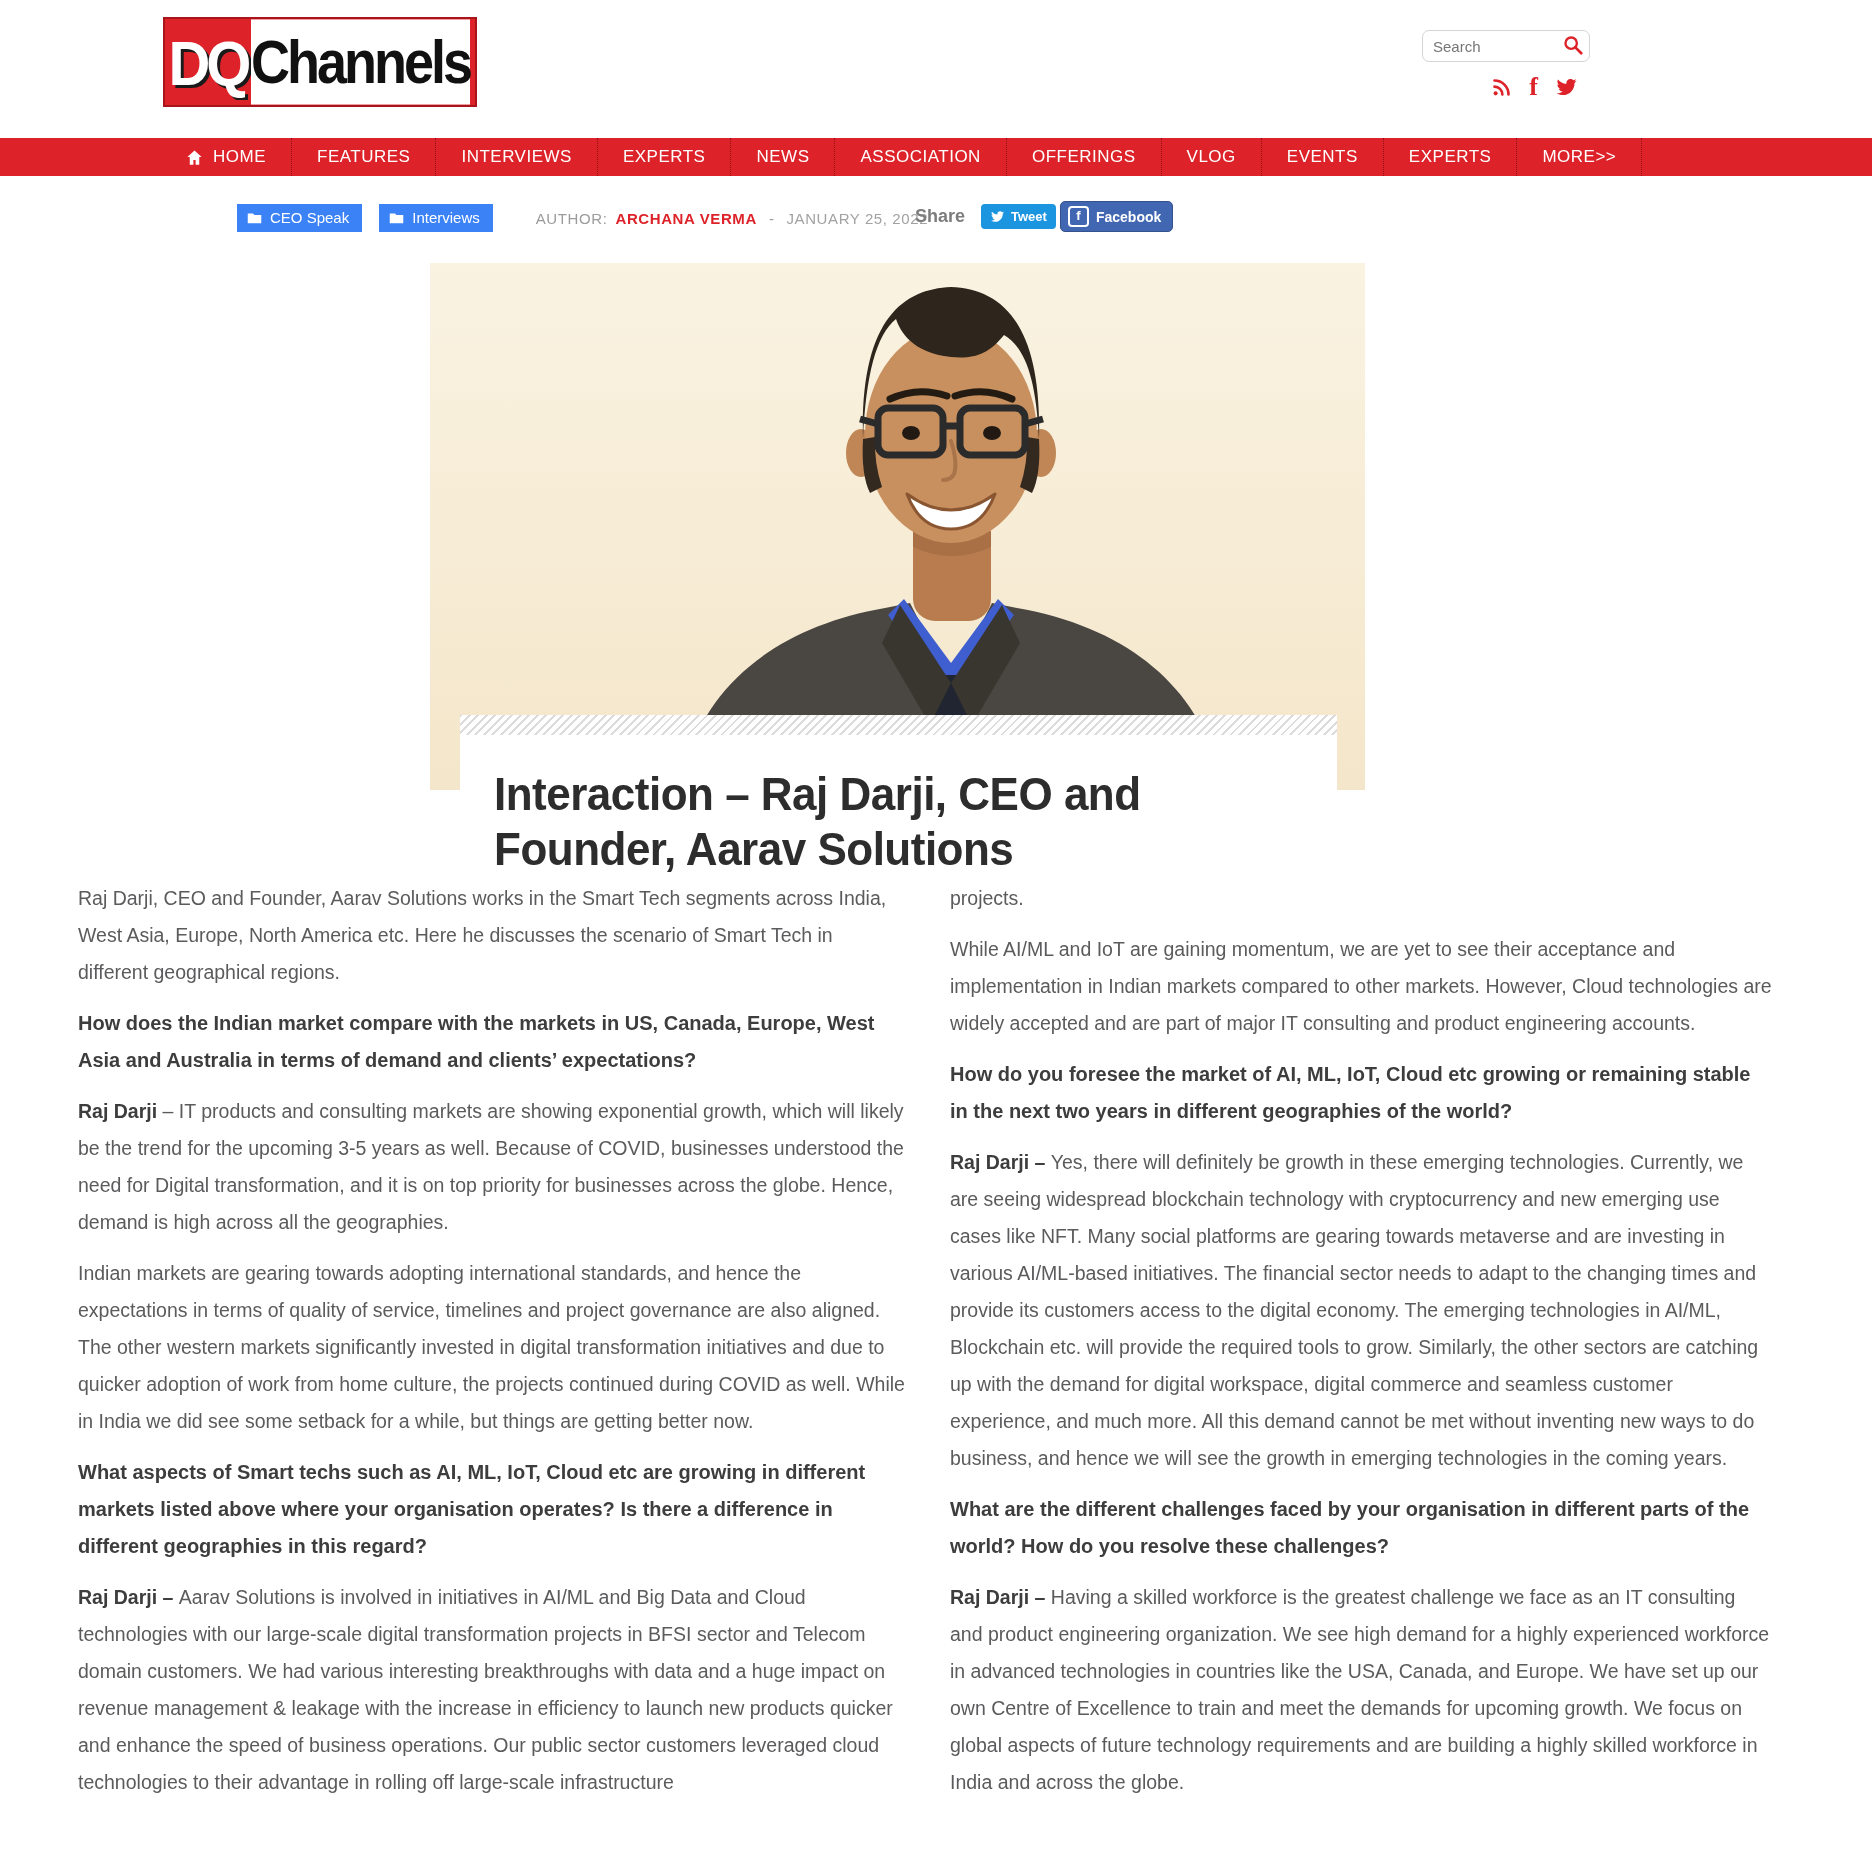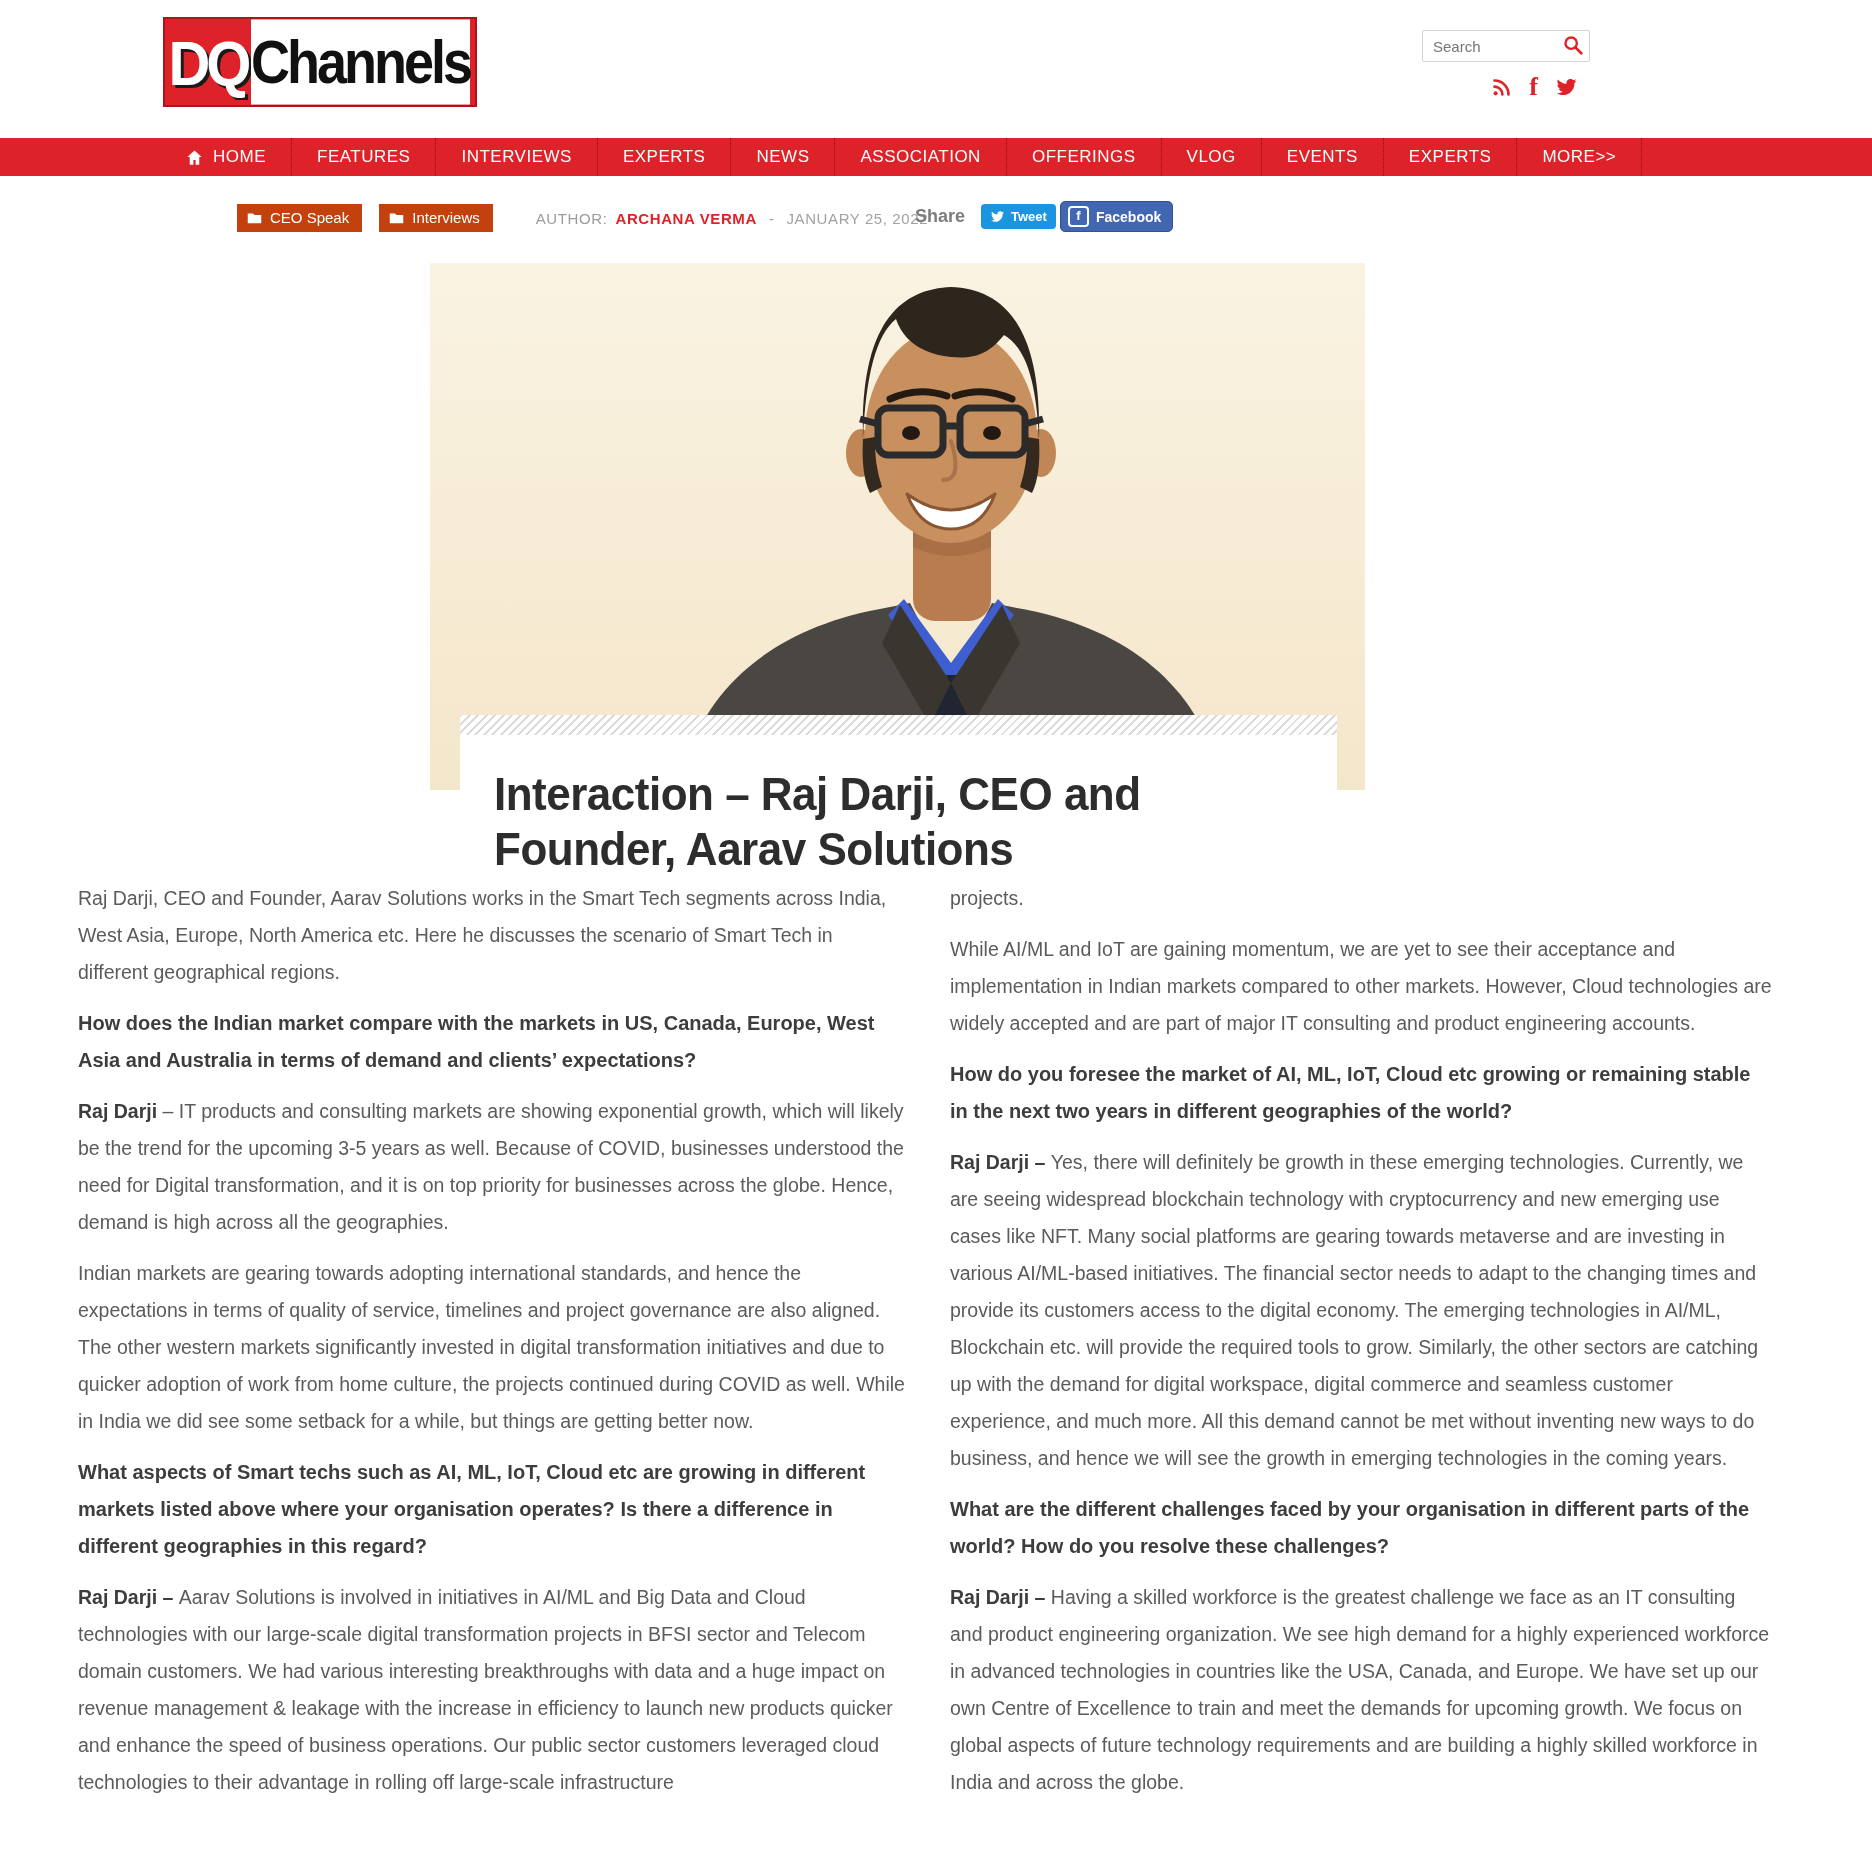--- a/index.html
+++ b/index.html
@@ -10,35 +10,35 @@
   
   .header{position:absolute;top:0;left:0;width:1872px;height:125px;background:#fff;}
   .logo{position:absolute;left:163px;top:17px;width:314px;height:90px;background:#dd2329;
         border:2px solid #a8161c;box-sizing:border-box;display:flex;align-items:stretch;cursor:pointer;}
   .logo-dq{width:104px;display:flex;align-items:center;justify-content:center;
         color:#fff;font-weight:bold;font-size:58px;letter-spacing:-4px;
         text-shadow:3px 3px 0 #1a1a1a;transform:scaleY(1.08);}
   .logo-channels{flex:1;background:#fff;margin:5px 5px 5px 0;display:flex;align-items:center;justify-content:center;
         color:#111;font-weight:bold;font-size:54px;letter-spacing:-3px;transform:scaleY(1.12);}
   .search-wrap{position:absolute;top:30px;right:282px;width:168px;height:32px;}
-  .search-input{width:100%;height:100%;box-sizing:border-box;border:1px solid #d4d4d4;border-radius:2px;
+  .search-input{width:100%;height:100%;box-sizing:border-box;border:1px solid #d4d4d4;border-radius:7px;
         padding:4px 34px 4px 10px;font-size:15px;color:#777;font-family:"Liberation Sans",sans-serif;outline:none;}
   .search-btn{position:absolute;right:4px;top:4px;width:26px;height:24px;border:none;background:transparent;cursor:pointer;padding:0;}
   .header-social{position:absolute;top:76px;right:294px;display:flex;gap:17px;align-items:center;}
   .hs-icon{cursor:pointer;display:flex;align-items:center;}
   .fb-letter{color:#dd2329;font-family:"Liberation Serif",serif;font-weight:bold;font-size:26px;line-height:22px;}
   
   .navbar{position:absolute;top:113px;left:0;width:1872px;height:38px;background:#dd2329;
         display:flex;align-items:stretch;padding-left:160px;box-sizing:border-box;margin-top:25px;}
   .nav-item{display:flex;align-items:center;gap:9px;padding:0 25px;color:#fff;font-size:17px;
         letter-spacing:.5px;border-right:1px dotted rgba(90,0,0,.55);cursor:pointer;white-space:nowrap;}
   .home-ic{width:19px;height:19px;}
   
   .meta-row{position:absolute;left:237px;top:203px;height:30px;display:flex;align-items:center;}
-  .badge{background:#c2410c;color:#fff;font-size:15px;display:flex;align-items:center;gap:8px;
+  .badge{background:#3b82f6;color:#fff;font-size:15px;display:flex;align-items:center;gap:8px;
         padding:5px 13px 6px 10px;margin-right:17px;cursor:pointer;}
   .folder-ic{width:15px;height:12px;}
   .author-block{display:flex;align-items:center;gap:8px;margin-left:26px;font-size:15px;letter-spacing:.6px;color:#9b9b9b;}
   .author-name{color:#dd2329;font-weight:bold;cursor:pointer;}
   .meta-date{color:#a2a2a2;}
   .share-group{position:absolute;left:915px;top:201px;display:flex;align-items:center;}
   .share-label{color:#7d7d7d;font-weight:bold;font-size:18px;margin-right:16px;}
   .tweet-btn{background:#1b95e0;border:none;border-radius:4px;color:#fff;font-size:13px;font-weight:bold;
         display:flex;align-items:center;gap:6px;padding:5px 9px;cursor:pointer;margin-right:4px;font-family:"Liberation Sans",sans-serif;}
   .fb-btn{background:#4267b2;border:1px solid #36528c;border-radius:5px;color:#fff;font-size:14px;font-weight:bold;

